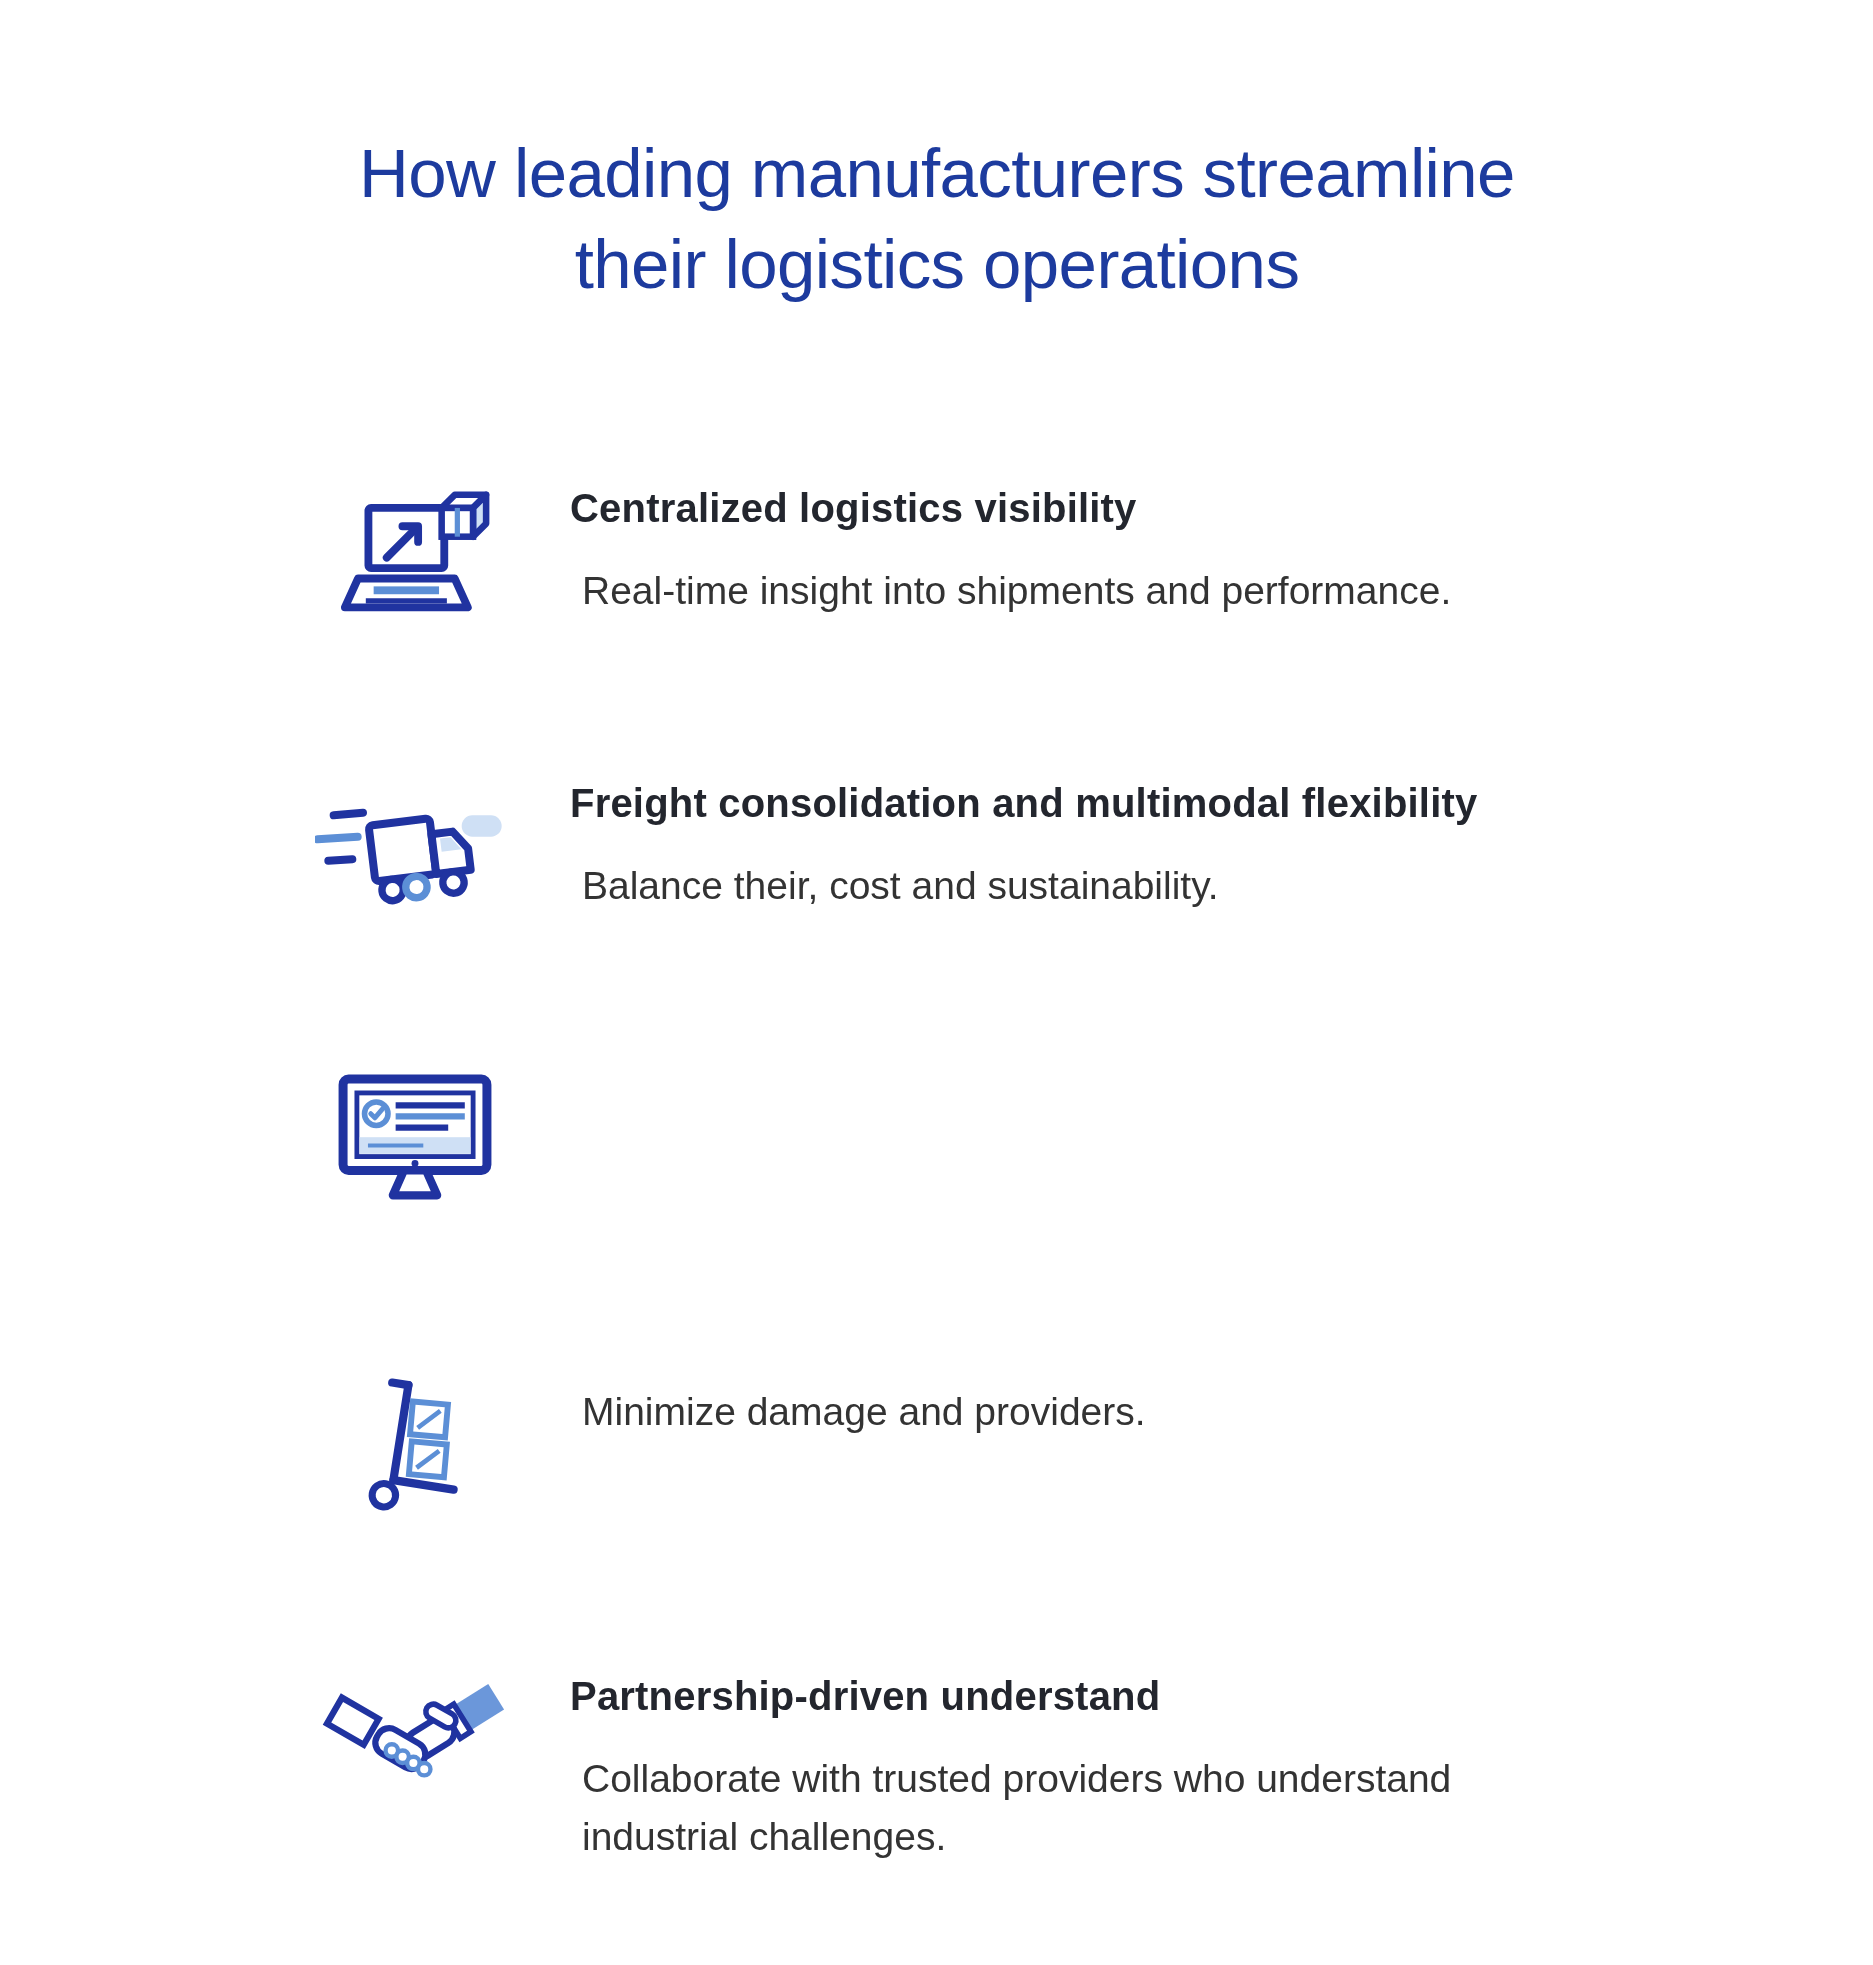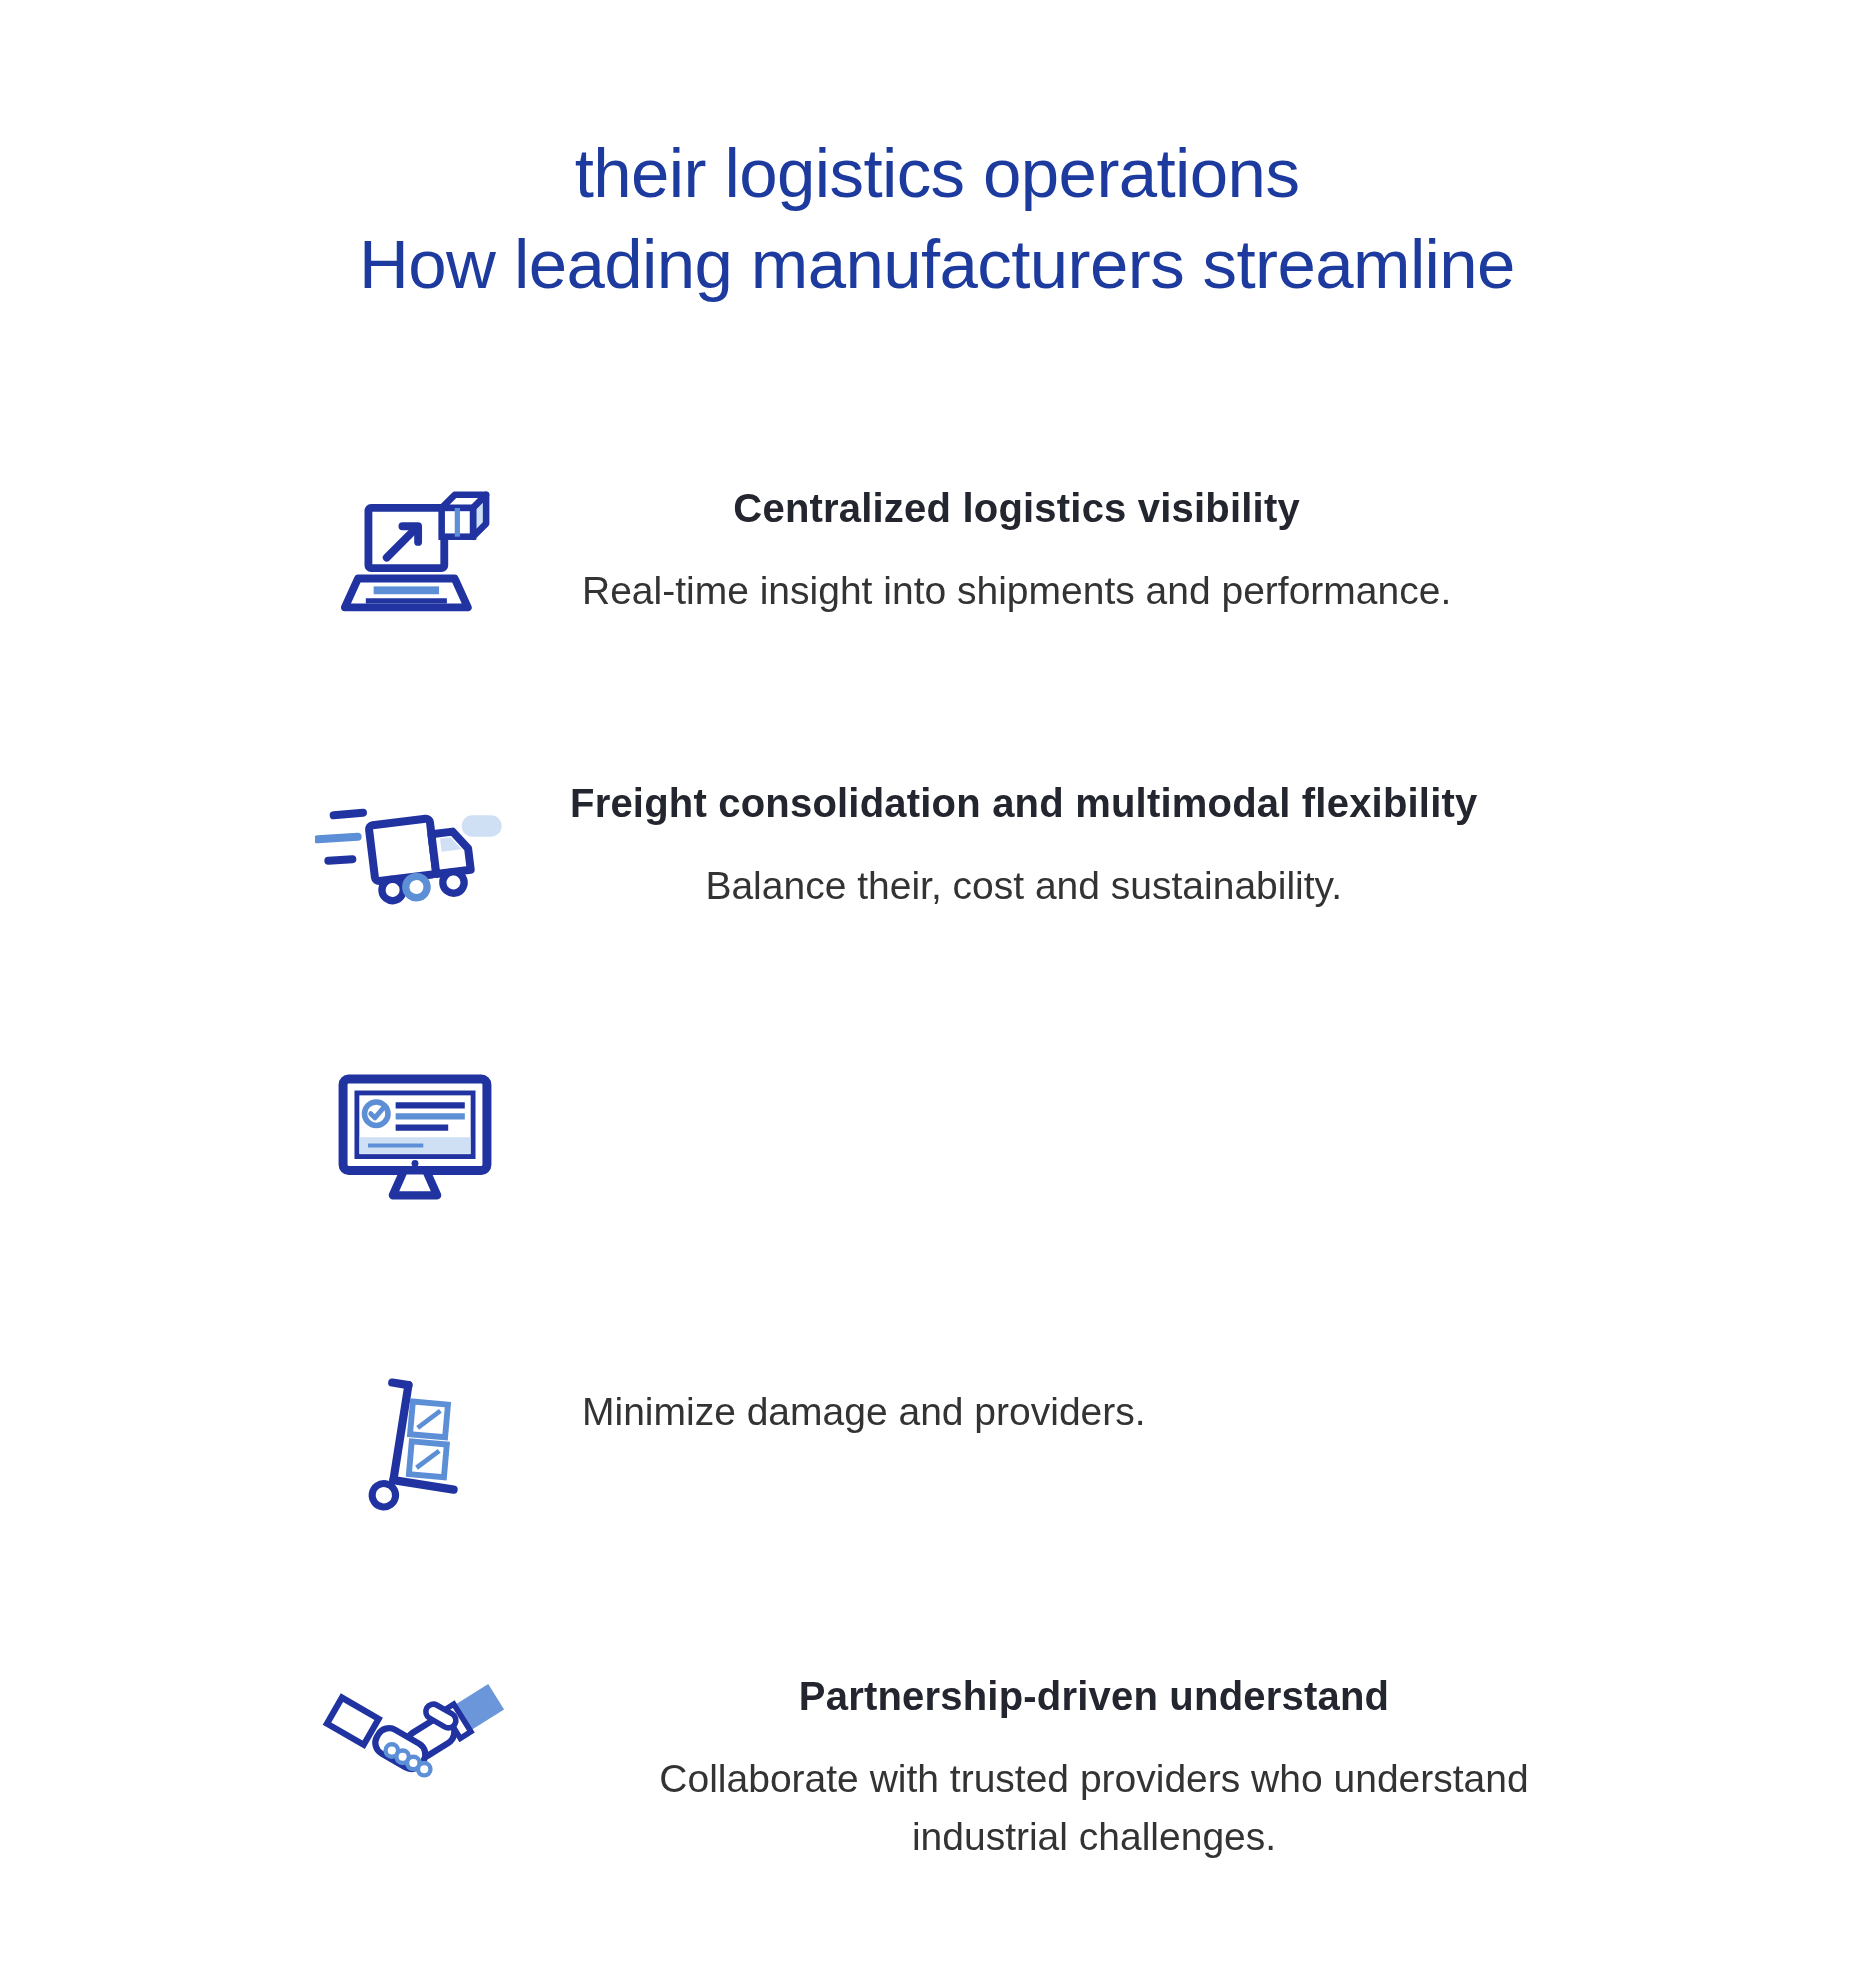--- a/index.html
+++ b/index.html
@@ -24,21 +24,20 @@
     letter-spacing: -0.6px;
   }
   .sections {
     margin-top: 167px;
     padding-left: 315px;
   }
   .section {
     display: flex;
     align-items: flex-start;
     margin-bottom: 139px;
-    text-align: center;
   }
   .section:last-child { margin-bottom: 0; }
   .icon-box {
     width: 200px;
     min-height: 156px;
     flex-shrink: 0;
     display: flex;
     align-items: center;
     justify-content: center;
   }
@@ -60,22 +59,22 @@
     margin: 12px;
     line-height: 1.5;
     max-width: 1024px;
   }
   svg { display: block; }
 </style>
 </head>
 <body>
 
 <div class="page-title">
+  <div>How leading manufacturers streamline</div>
   <div>their logistics operations</div>
-  <div>How leading manufacturers streamline</div>
 </div>
 
 <div class="sections">
 
   <div class="section">
     <div class="icon-box">
       <svg width="157" height="136" viewBox="0 0 120 104">
         <rect x="24" y="16" width="58" height="46" rx="2" fill="none" stroke="#2033a0" stroke-width="6"></rect>
         <line x1="38" y1="54" x2="60" y2="32" stroke="#2033a0" stroke-width="6" stroke-linecap="round"></line>
         <polyline points="50,30 62,30 62,42" fill="none" stroke="#2033a0" stroke-width="6" stroke-linecap="round" stroke-linejoin="round"></polyline>

